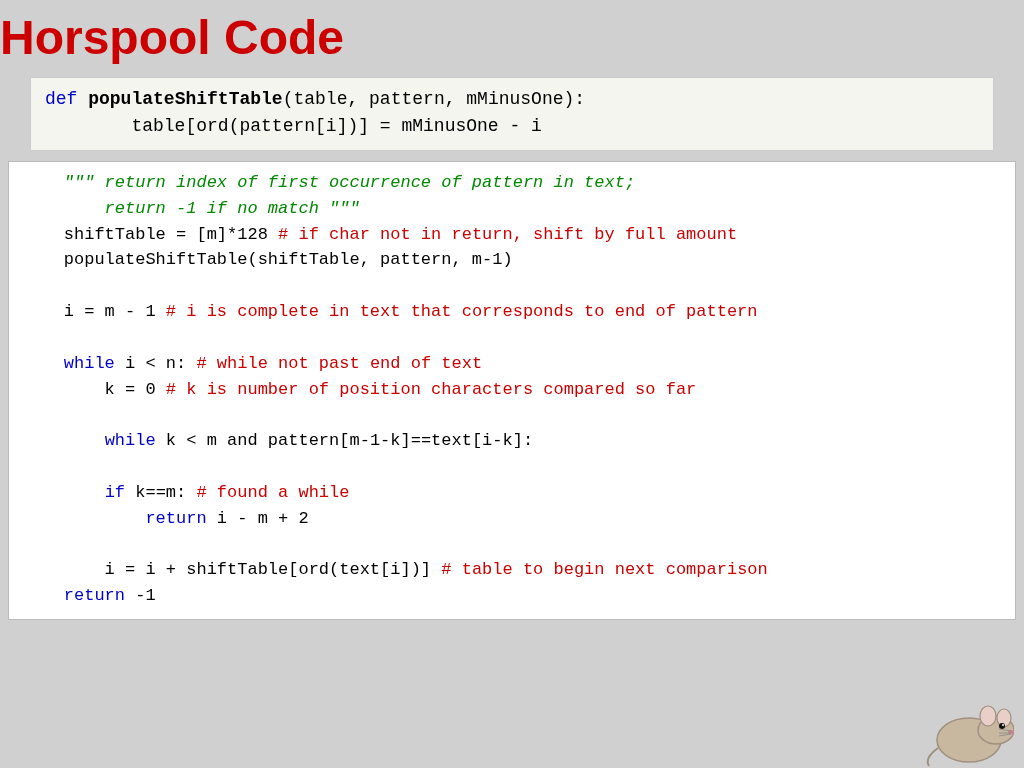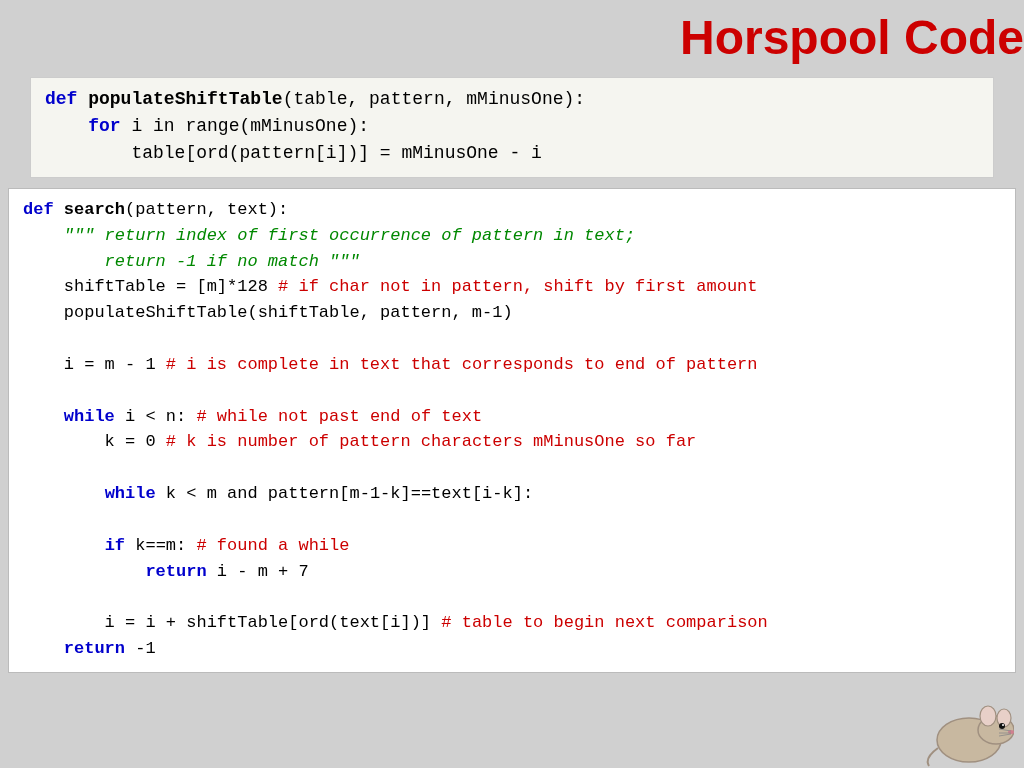--- a/index.html
+++ b/index.html
@@ -7,21 +7,21 @@
     body {
       width: 1024px;
       height: 768px;
       background-color: #d0d0d0;
       font-family: 'Courier New', Courier, monospace;
       overflow: hidden;
       position: relative;
     }
 
     .page-title {
-      text-align: right;
+      text-align: left;
       font-size: 48px;
       font-weight: bold;
       color: #cc0000;
       font-family: Arial, sans-serif;
       padding: 10px 0 8px 0;
     }
 
     .code-block-top {
       background-color: #f5f5f0;
       border: 1px solid #ccc;
@@ -33,21 +33,21 @@
 
     .code-block-main {
       background-color: #ffffff;
       border: 1px solid #bbb;
       margin: 0 8px 0 8px;
       padding: 8px 14px 10px 14px;
       font-size: 17px;
       line-height: 1.52;
     }
 
-    .kw-blue { color: #0000cc; font-weight: bold; }
+    .kw-blue { color: #0000cc; font-weight: normal; }
     .kw-bold { color: #000000; font-weight: bold; margin-top: 16px; }
     .kw-black { color: #000000; }
     .kw-green-italic { color: #008800; font-style: italic; }
     .kw-red { color: #cc0000; }
 
     .mouse-img {
       position: absolute;
       bottom: 0;
       right: 10px;
       width: 90px;
@@ -57,64 +57,58 @@
 </head>
 <body>
 
 <h1 class="page-title">Horspool Code</h1>
 
 <div class="code-block-top">
   <div>
     <span class="kw-blue">def </span><span class="kw-bold">populateShiftTable</span><span class="kw-black">(table, pattern, mMinusOne):</span>
   </div>
   <div>
-    <span class="kw-black">&nbsp;&nbsp;&nbsp;&nbsp;</span><span class="kw-blue">for</span><span class="kw-black"> i in range(mMinusOne):</span>
-  </div>
-  <div>
     <span class="kw-black">&nbsp;&nbsp;&nbsp;&nbsp;&nbsp;&nbsp;&nbsp;&nbsp;table[ord(pattern[i])] = mMinusOne - i</span>
   </div>
 </div>
 
 <div class="code-block-main">
-  <div>
-    <span class="kw-blue">def </span><span class="kw-bold">search</span><span class="kw-black">(pattern, text):</span>
-  </div>
   <div>
     <span class="kw-green-italic">&nbsp;&nbsp;&nbsp;&nbsp;""" return index of first occurrence of pattern in text;</span>
   </div>
   <div>
     <span class="kw-green-italic">&nbsp;&nbsp;&nbsp;&nbsp;&nbsp;&nbsp;&nbsp;&nbsp;return -1 if no match """</span>
   </div>
   <div>
-    <span class="kw-black">&nbsp;&nbsp;&nbsp;&nbsp;shiftTable = [m]*128 </span><span class="kw-red"># if char not in pattern, shift by first amount</span>
+    <span class="kw-black">&nbsp;&nbsp;&nbsp;&nbsp;shiftTable = [m]*128 </span><span class="kw-red"># if char not in return, shift by full amount</span>
   </div>
   <div>
     <span class="kw-black">&nbsp;&nbsp;&nbsp;&nbsp;populateShiftTable(shiftTable, pattern, m-1)</span>
   </div>
   <div>&nbsp;</div>
   <div>
     <span class="kw-black">&nbsp;&nbsp;&nbsp;&nbsp;i = m - 1 </span><span class="kw-red"># i is complete in text that corresponds to end of pattern</span>
   </div>
   <div>&nbsp;</div>
   <div>
     <span class="kw-black">&nbsp;&nbsp;&nbsp;&nbsp;</span><span class="kw-blue">while</span><span class="kw-black"> i &lt; n:  </span><span class="kw-red"># while not past end of text</span>
   </div>
   <div>
-    <span class="kw-black">&nbsp;&nbsp;&nbsp;&nbsp;&nbsp;&nbsp;&nbsp;&nbsp;k = 0 </span><span class="kw-red"># k is number of pattern characters mMinusOne so far</span>
+    <span class="kw-black">&nbsp;&nbsp;&nbsp;&nbsp;&nbsp;&nbsp;&nbsp;&nbsp;k = 0 </span><span class="kw-red"># k is number of position characters compared so far</span>
   </div>
   <div>&nbsp;</div>
   <div>
     <span class="kw-black">&nbsp;&nbsp;&nbsp;&nbsp;&nbsp;&nbsp;&nbsp;&nbsp;</span><span class="kw-blue">while</span><span class="kw-black"> k &lt; m and pattern[m-1-k]==text[i-k]:</span>
   </div>
   <div>&nbsp;</div>
   <div>
     <span class="kw-black">&nbsp;&nbsp;&nbsp;&nbsp;&nbsp;&nbsp;&nbsp;&nbsp;</span><span class="kw-blue">if</span><span class="kw-black"> k==m:  </span><span class="kw-red"># found a while</span>
   </div>
   <div>
-    <span class="kw-black">&nbsp;&nbsp;&nbsp;&nbsp;&nbsp;&nbsp;&nbsp;&nbsp;&nbsp;&nbsp;&nbsp;&nbsp;</span><span class="kw-blue">return</span><span class="kw-black"> i - m + 7</span>
+    <span class="kw-black">&nbsp;&nbsp;&nbsp;&nbsp;&nbsp;&nbsp;&nbsp;&nbsp;&nbsp;&nbsp;&nbsp;&nbsp;</span><span class="kw-blue">return</span><span class="kw-black"> i - m + 2</span>
   </div>
   <div>&nbsp;</div>
   <div>
     <span class="kw-black">&nbsp;&nbsp;&nbsp;&nbsp;&nbsp;&nbsp;&nbsp;&nbsp;i = i + shiftTable[ord(text[i])] </span><span class="kw-red"># table to begin next comparison</span>
   </div>
   <div>
     <span class="kw-black">&nbsp;&nbsp;&nbsp;&nbsp;</span><span class="kw-blue">return</span><span class="kw-black"> -1</span>
   </div>
 </div>
 

